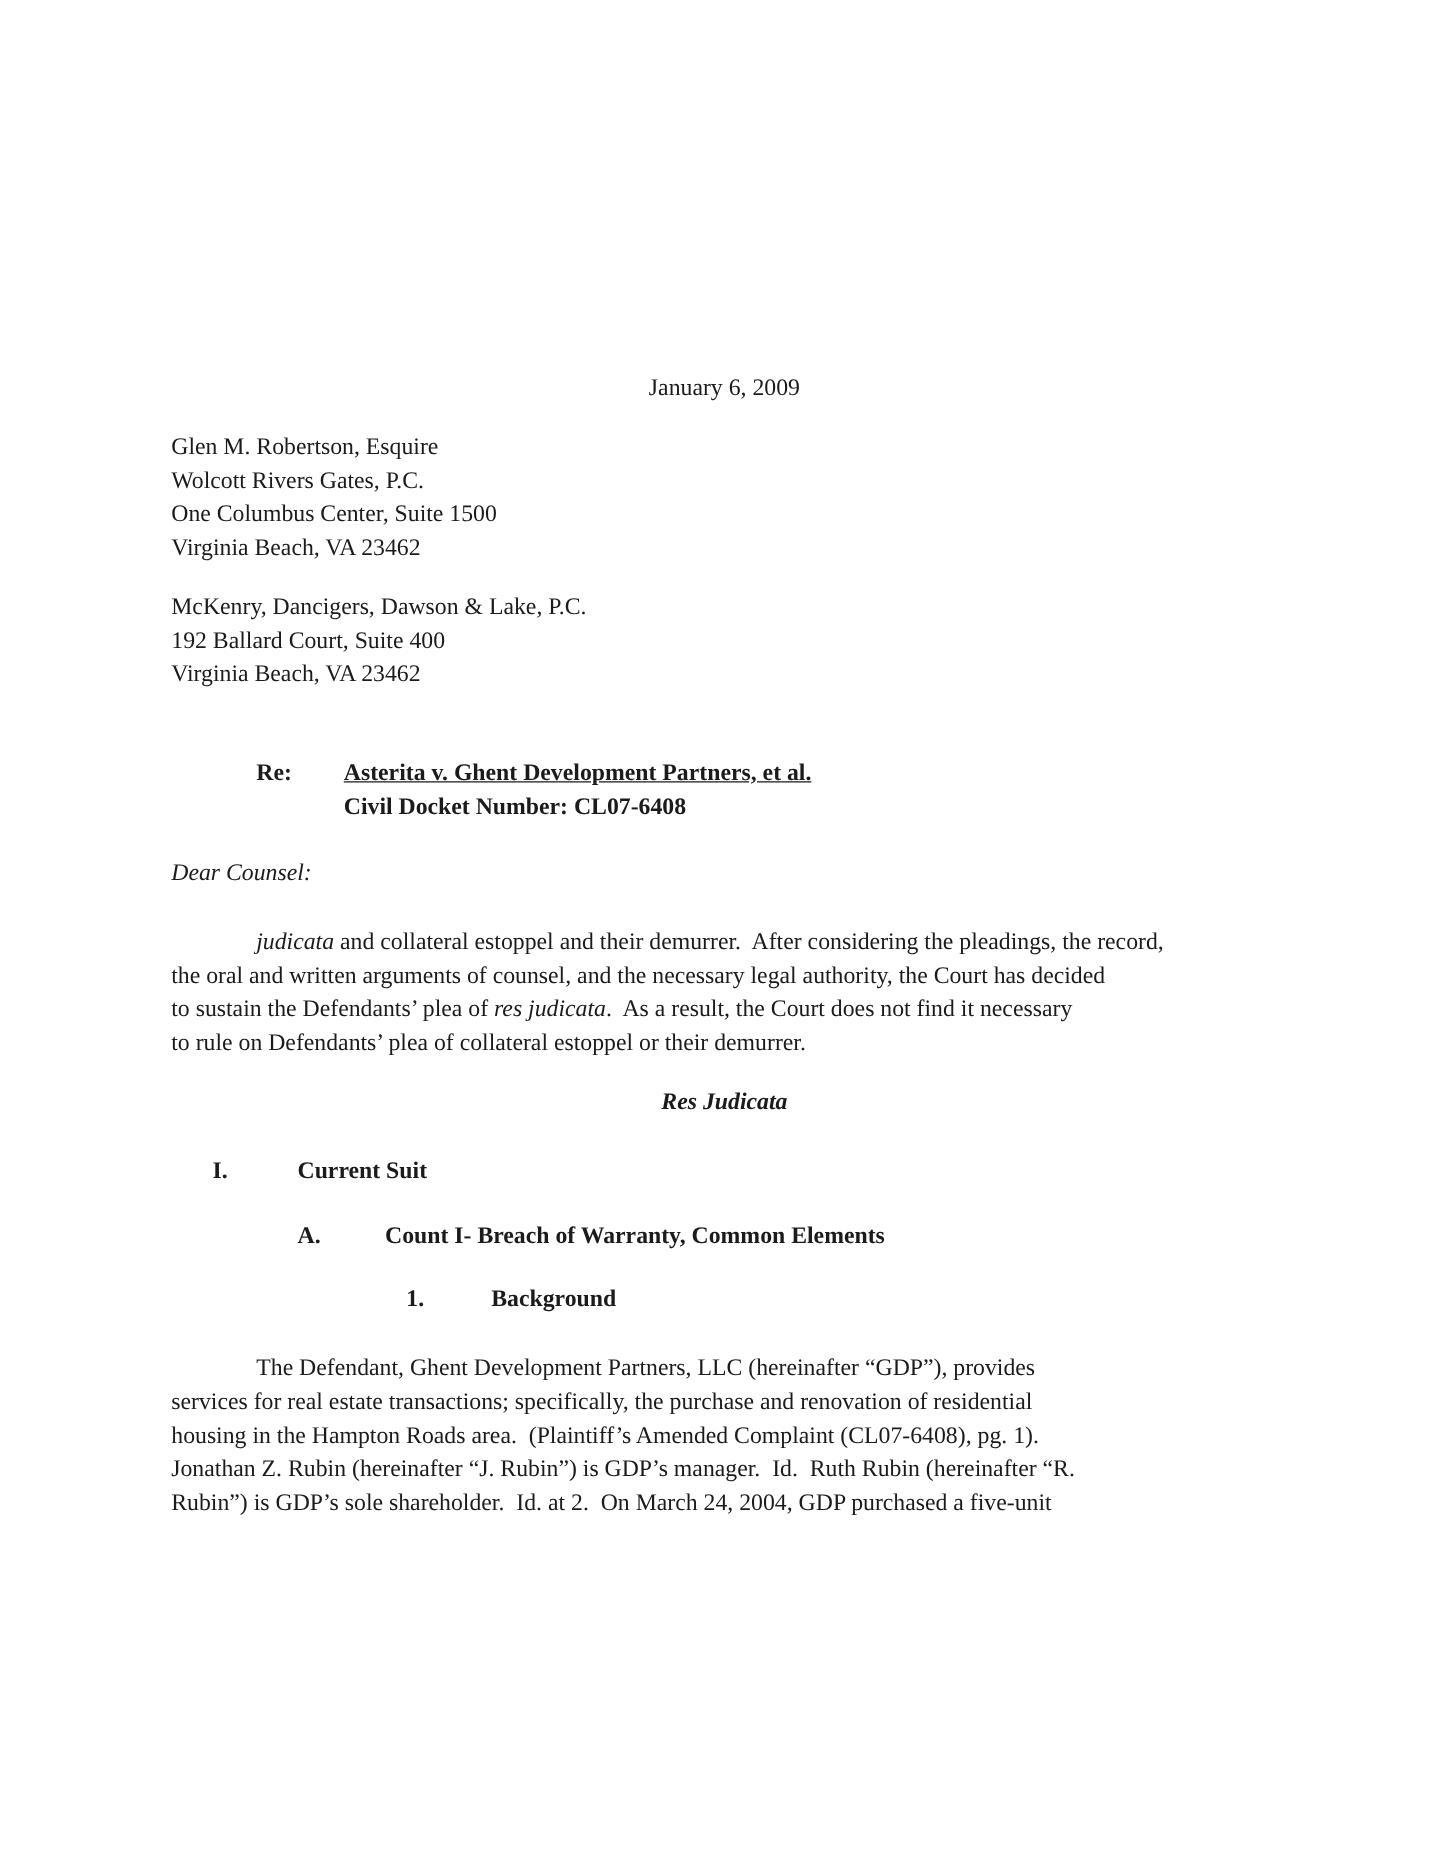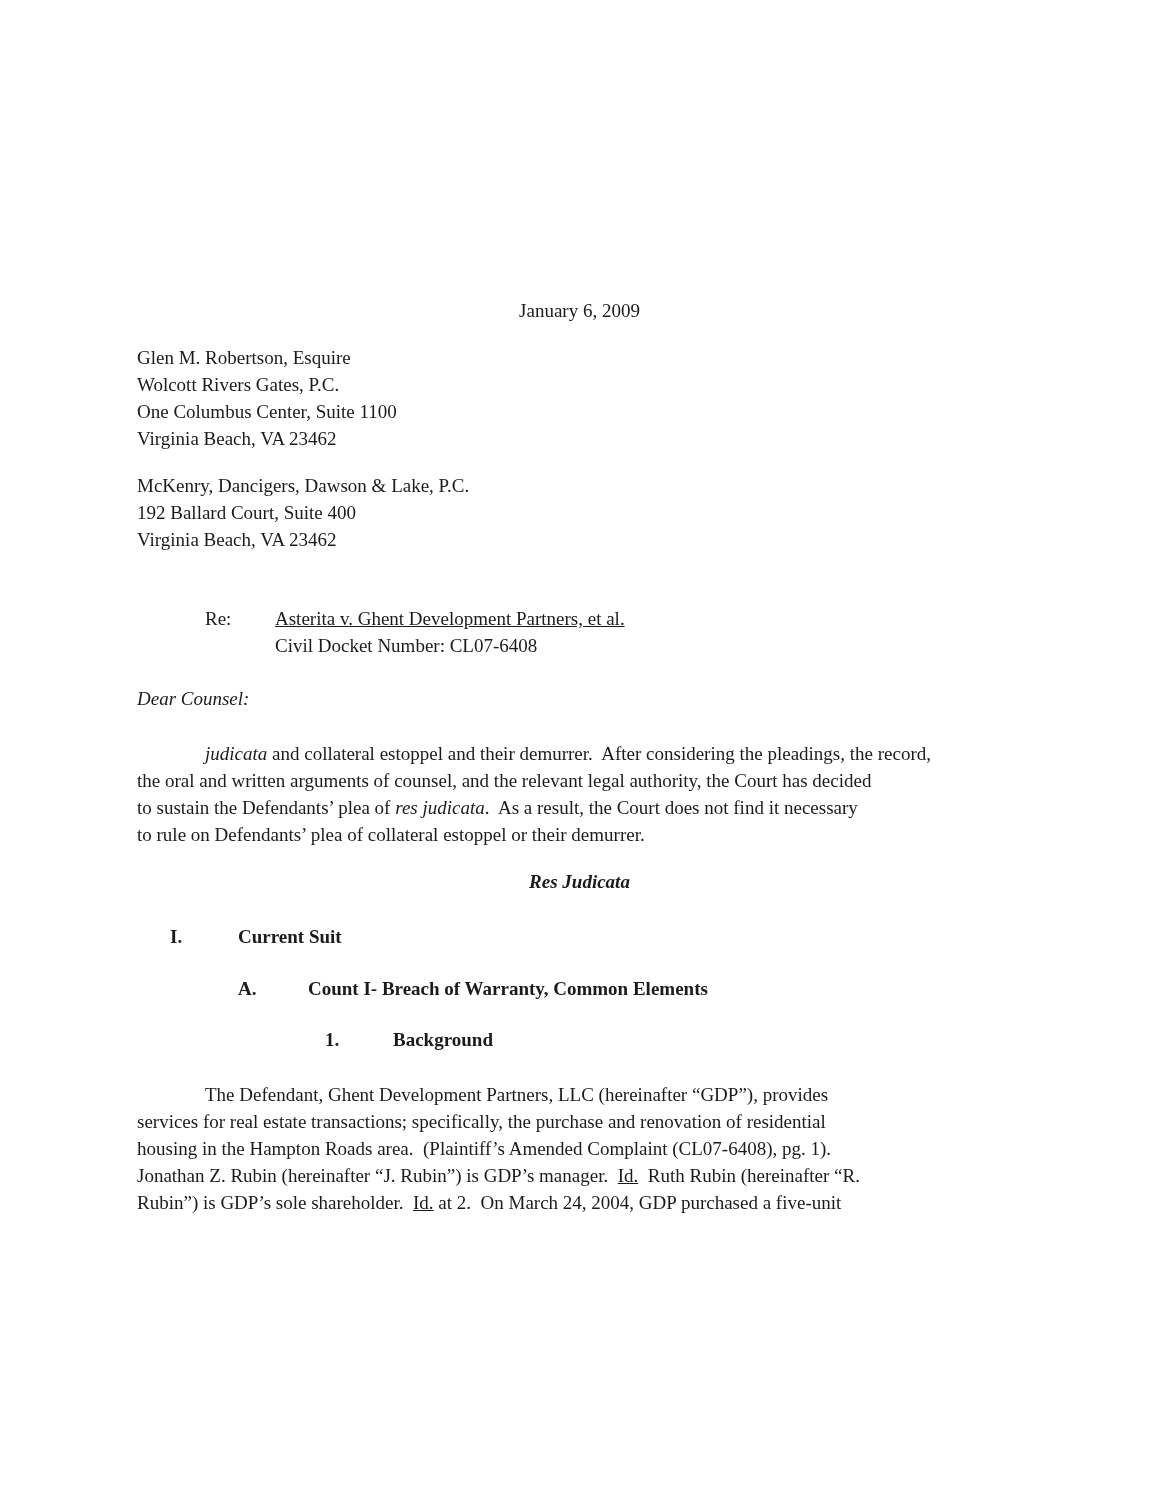--- a/index.html
+++ b/index.html
@@ -12,27 +12,27 @@
     box-sizing: border-box;
     padding: 297px 137px 0 137px;
     font-family: "Liberation Serif", "DejaVu Serif", serif;
     font-size: 19px;
     line-height: 27px;
     color: #1b1b1b;
     overflow: hidden;
   }
   .tline { white-space: pre; }
   .s-i { font-style: italic; }
-  .s-u { text-decoration: underline; }
+  .s-u { }
 
   .date-line { text-align: center; }
 
   .addr { margin-top: 20px; }
 
-  .re-row { display: flex; margin-top: 52px; font-weight: normal; }
+  .re-row { display: flex; margin-top: 52px; font-weight: bold; }
   .re-label { margin-left: 68px; width: 70px; flex: 0 0 auto; }
   .case-title { text-decoration: underline; white-space: pre; }
   .docket { white-space: pre; }
 
   .salutation { margin-top: 26px; font-style: italic; }
 
   .para { margin-top: 28px; }
   .para .tline:first-child { text-indent: 68px; }
 
   .section-heading { margin-top: 20px; text-align: center; font-weight: bold; font-style: italic; }
@@ -46,21 +46,21 @@
 </head>
 <body>
 
 <div class="page">
 
   <div class="date-line">January 6, 2009</div>
 
   <div class="addr">
       <div class="tline">Glen M. Robertson, Esquire</div>
       <div class="tline">Wolcott Rivers Gates, P.C.</div>
-      <div class="tline">One Columbus Center, Suite 1100</div>
+      <div class="tline">One Columbus Center, Suite 1500</div>
       <div class="tline">Virginia Beach, VA 23462</div>
     </div>
 
   <div class="addr">
       <div class="tline">McKenry, Dancigers, Dawson &amp; Lake, P.C.</div>
       <div class="tline">192 Ballard Court, Suite 400</div>
       <div class="tline">Virginia Beach, VA 23462</div>
     </div>
 
   <div class="re-row">
@@ -68,21 +68,21 @@
     <div class="re-content">
       <div class="case-title">Asterita v. Ghent Development Partners, et al.</div>
       <div class="docket">Civil Docket Number: CL07-6408</div>
     </div>
   </div>
 
   <div class="salutation">Dear Counsel:</div>
 
   <div class="para">
       <div class="tline"><span class="s-i">judicata</span><span> and collateral estoppel and their demurrer.  After considering the pleadings, the record,</span></div>
-      <div class="tline"><span>the oral and written arguments of counsel, and the relevant legal authority, the Court has decided</span></div>
+      <div class="tline"><span>the oral and written arguments of counsel, and the necessary legal authority, the Court has decided</span></div>
       <div class="tline"><span>to sustain the Defendants’ plea of </span><span class="s-i">res judicata</span><span>.  As a result, the Court does not find it necessary</span></div>
       <div class="tline"><span>to rule on Defendants’ plea of collateral estoppel or their demurrer.</span></div>
     </div>
 
   <div class="section-heading">Res Judicata</div>
 
   <div class="outline-row o1">
     <span class="olabel">I.</span>
     <span class="otext">Current Suit</span>
   </div>

